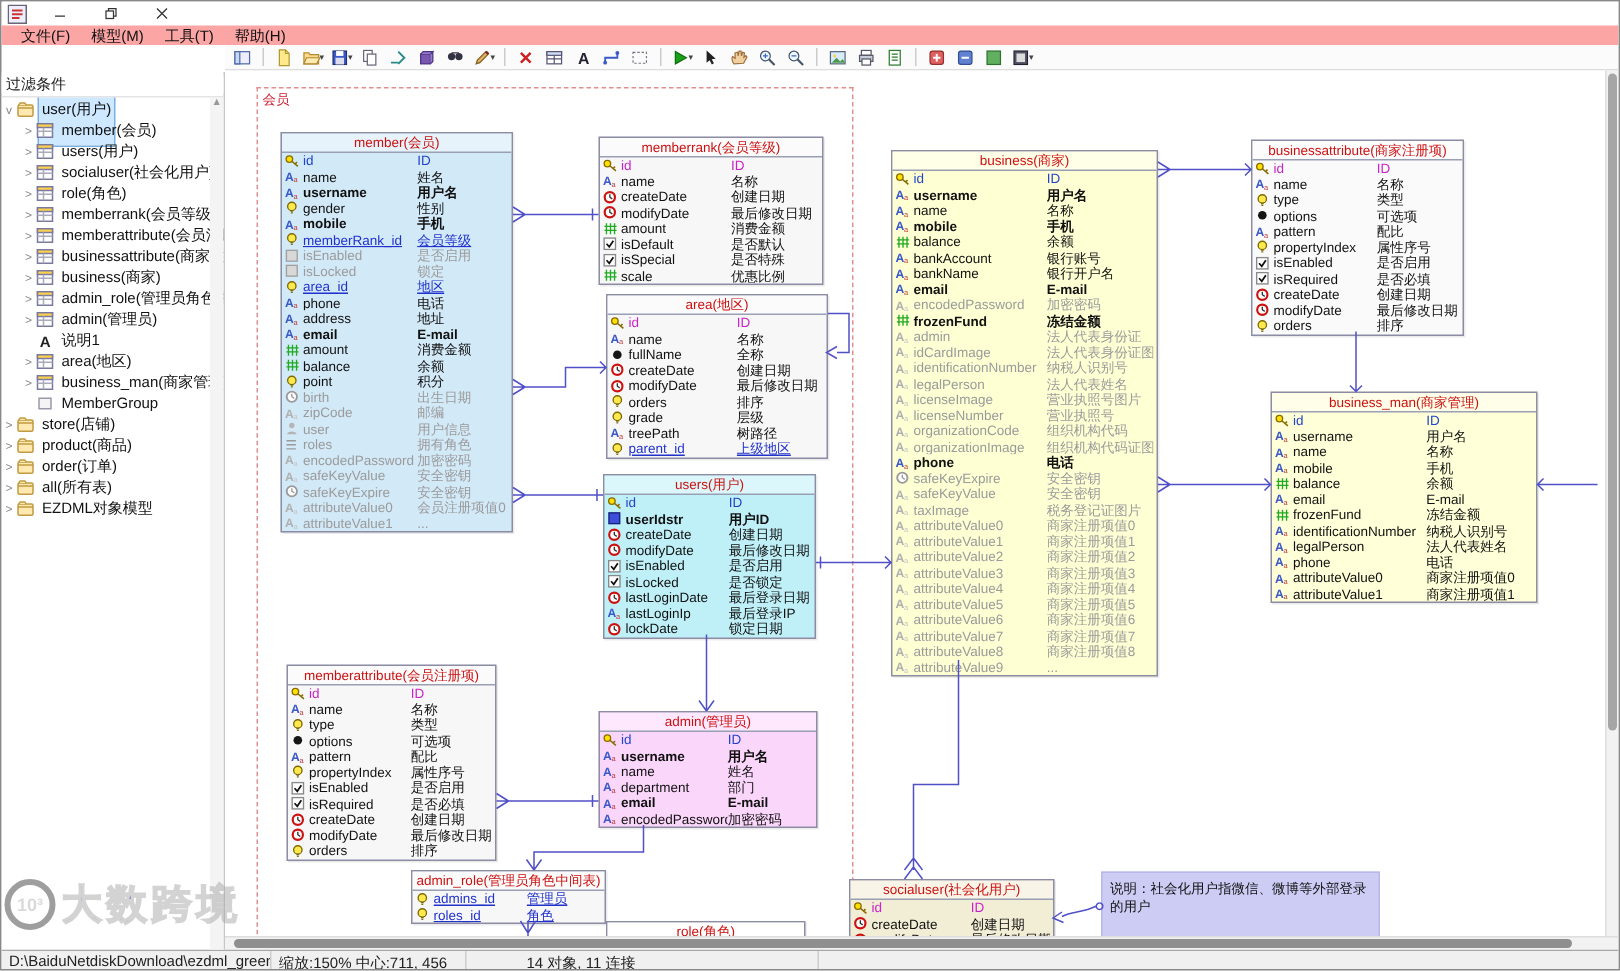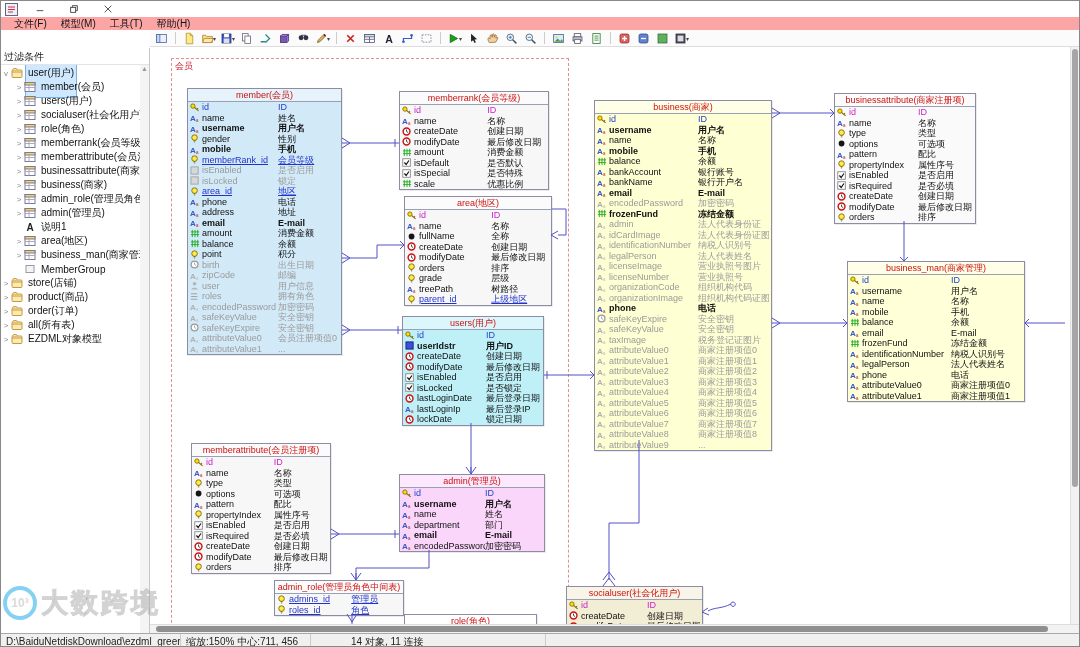--- a/index.html
+++ b/index.html
@@ -71,21 +71,21 @@
   .note { position:absolute; background:#ccccf5; border:1px solid #b8b8e8; font-size:9px; padding:4px 5px; line-height:12px; z-index:1; }
 
   
   .statusbar { height:16px; border-top:1px solid #a8a8a8; background:#f0f0f0; display:flex; align-items:center; font-size:10px; color:#222; }
   .statusbar .sseg { padding:0 5px; border-right:1px solid #cdcdcd; height:100%; display:flex; align-items:center; white-space:nowrap; overflow:hidden; }
   .s1 { width:180px; } .s2 { width:130px; } .s3 { width:235px; padding-left:40px !important; }
   .s4 { flex:1; border-right:0 !important; }
 
   
   .watermark { position:absolute; left:2px; top:584px; z-index:60; display:flex; align-items:center; gap:4px; opacity:.5; pointer-events:none; }
-  .wmcircle { width:34px; height:34px; border:4px solid #0ea5e9; border-radius:50%; color:#b4b4b4; font-size:12px; font-weight:bold; display:flex; align-items:center; justify-content:center; }
+  .wmcircle { width:34px; height:34px; border:4px solid #404040; border-radius:50%; color:#b4b4b4; font-size:12px; font-weight:bold; display:flex; align-items:center; justify-content:center; }
   .wmtext { font-size:27px; font-weight:bold; color:#4c1d95; letter-spacing:3px; -webkit-text-stroke:1px #a8a8a8; }
 </style>
 </head>
 <body>
 
 <div class="titlebar">
   <span class="appicon"><svg viewBox="0 0 13 13">
         <rect x="0.5" y="0.5" width="12" height="12" fill="#eef" stroke="#667"></rect>
         <path d="M3 4h7M3 6.5h7M3 9h5" stroke="#cc3333" stroke-width="1.2" fill="none"></path>
       </svg></span>
@@ -469,20 +469,21 @@
             <rect x="4.5" y="4.5" width="7" height="7" fill="#ddd"></rect>
           </svg>
           <span class="dd">▾</span>
         </span>
       </div>
     <div class="canvasrow">
       <div class="canvas" id="canvas">
         <div class="groupbox" id="groupbox" style="left: 21px; top: 11px; width: 398px; height: 600px;">
           <span class="glabel">会员</span>
         </div>
+        <div class="note" id="notebox" style="left: 584px; top: 534px; width: 186px; height: 48px;">说明：社会化用户指微信、微博等外部登录的用户</div>
 
       <div class="tbl" style="left: 37px; top: 41px; width: 155px; background: rgb(210, 233, 248);">
             <div class="tbl-h">member(会员)</div>
             <div class="frow s-kb">
               <span class="ficon">
                 <svg viewBox="0 0 11 10">
                   <circle cx="3.2" cy="3.4" r="2.4" fill="#ffe000" stroke="#8a6d00"></circle>
                   <path d="M5 5l4.5 3.8M7.6 7l1.2-1.4" stroke="#8a6d00" stroke-width="1.2" fill="none"></path>
                 </svg>
               </span>

